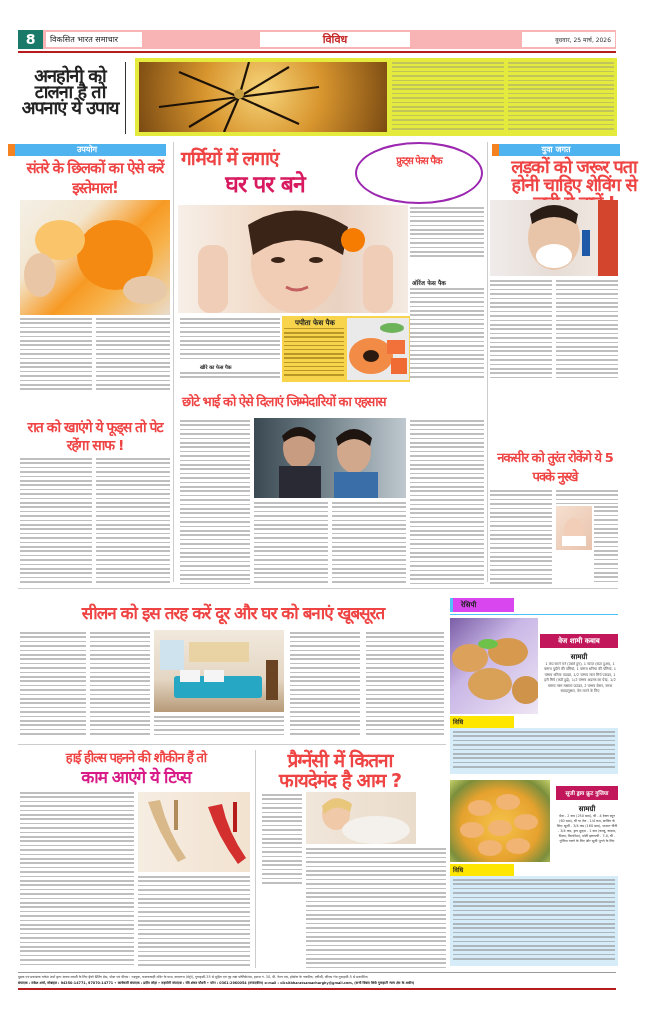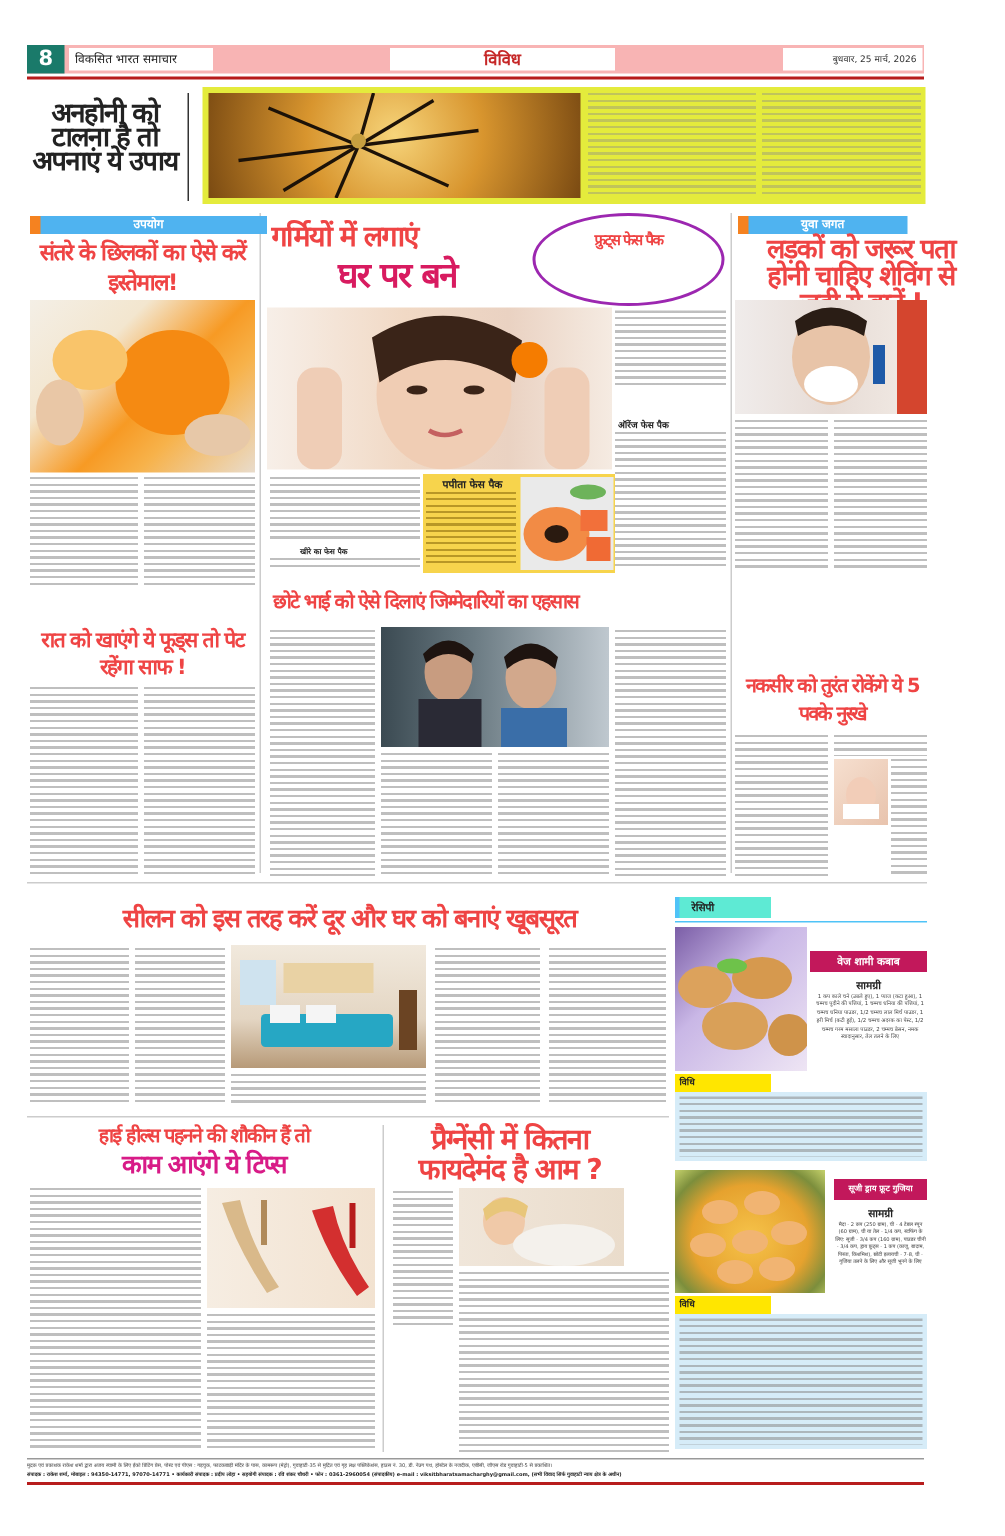--- a/index.html
+++ b/index.html
@@ -43,21 +43,21 @@
       </g>
       <circle cx="100" cy="32" r="5" fill="#c8a040"></circle>
     </svg>
 </div>
 <div class="abs txt txtcol" style="left:392px;top:62px;width:112px;height:70px;opacity:.4"></div>
 <div class="abs txt txtcol" style="left:508px;top:62px;width:106px;height:70px;opacity:.4"></div>
 
 <div class="vline" style="left:173px;top:142px;height:440px"></div>
 <div class="vline" style="left:487px;top:142px;height:440px"></div>
 
-<div class="tag" style="left:20px;top:144px;width:158px">उपयोग</div>
+<div class="tag" style="left:8px;top:144px;width:158px">उपयोग</div>
 <div class="abs hl" style="left:18px;top:158px;width:154px;font-size:15px;line-height:20px">संतरे के छिलकों का ऐसे करें इस्तेमाल!</div>
 <div class="img" style="left:20px;top:200px;width:150px;height:115px;background:linear-gradient(135deg,#f4efe6 0,#f3e6cf 30%,#f79a24 55%,#f7b24a 70%,#e9dccc 100%)">
   <svg width="150" height="115">
       <ellipse cx="95" cy="55" rx="38" ry="35" fill="#f58a12"></ellipse>
       <ellipse cx="40" cy="40" rx="25" ry="20" fill="#f9c46a"></ellipse>
       <ellipse cx="125" cy="90" rx="22" ry="14" fill="#e7c8a8"></ellipse>
       <ellipse cx="20" cy="75" rx="16" ry="22" fill="#e9c7a6"></ellipse>
     </svg>
 </div>
 <div class="abs txt txtcol" style="left:20px;top:318px;width:72px;height:72px"></div>
@@ -91,21 +91,21 @@
 <div class="img" style="left:347px;top:318px;width:62px;height:62px;background:#eaeaea">
   <svg width="62" height="62">
       <ellipse cx="24" cy="38" rx="22" ry="18" fill="#f28b45"></ellipse>
       <ellipse cx="24" cy="38" rx="8" ry="6" fill="#2a1a10"></ellipse>
       <rect x="40" y="22" width="18" height="14" fill="#f2703a"></rect>
       <rect x="44" y="40" width="16" height="16" fill="#f06a34"></rect>
       <ellipse cx="45" cy="10" rx="12" ry="5" fill="#6db35a"></ellipse>
     </svg>
 </div>
 
-<div class="tag" style="left:492px;top:144px;width:113px">युवा जगत</div>
+<div class="tag" style="left:492px;top:144px;width:128px">युवा जगत</div>
 <div class="abs hl" style="left:508px;top:158px;width:132px;font-size:18px;line-height:18px">लड़कों को जरूर पता होनी चाहिए शेविंग से जुड़ी ये बातें !</div>
 <div class="img" style="left:490px;top:200px;width:128px;height:76px;background:linear-gradient(90deg,#f0eceb 0,#e7dcd6 50%,#f3ece6 100%)">
   <svg width="128" height="76">
       <ellipse cx="64" cy="38" rx="26" ry="32" fill="#e8c4a8"></ellipse>
       <path d="M40 14 Q64 -4 88 14 L86 24 Q64 10 42 24 Z" fill="#2a1d15"></path>
       <ellipse cx="64" cy="56" rx="18" ry="12" fill="#ffffff"></ellipse>
       <rect x="92" y="30" width="8" height="26" fill="#1e5aa8"></rect>
       <rect x="108" y="0" width="20" height="76" fill="#d4452e"></rect>
     </svg>
 </div>
@@ -181,21 +181,21 @@
 <div class="abs txt txtcol" style="left:262px;top:794px;width:40px;height:92px"></div>
 <div class="img" style="left:306px;top:792px;width:110px;height:52px;background:linear-gradient(90deg,#f0e6da 0,#eadccb 100%)">
   <svg width="110" height="52">
       <ellipse cx="30" cy="22" rx="14" ry="16" fill="#f0c9a8"></ellipse>
       <path d="M16 14 Q30 0 46 12 L44 20 Q30 10 18 22 Z" fill="#e8c67a"></path>
       <ellipse cx="70" cy="38" rx="34" ry="14" fill="#f4f1ec"></ellipse>
     </svg>
 </div>
 <div class="abs txt txtcol" style="left:306px;top:848px;width:140px;height:120px"></div>
 
-<div class="abs" style="left:450px;top:598px;width:64px;height:14px;background:#5eead4;font-size:7px;font-weight:bold;color:#222;padding-left:8px;line-height:14px;border-left:3px solid #4fc3f7">रेसिपी</div>
+<div class="abs" style="left:450px;top:598px;width:64px;height:14px;background:#d946ef;font-size:7px;font-weight:bold;color:#222;padding-left:8px;line-height:14px;border-left:3px solid #4fc3f7">रेसिपी</div>
 <div class="abs" style="left:450px;top:614px;width:168px;height:1px;background:#4fc3f7"></div>
 
 <div class="img" style="left:450px;top:618px;width:88px;height:96px;background:linear-gradient(135deg,#7b5ea7 0,#c9b7e6 40%,#eee5f4 100%)">
   <svg width="88" height="96">
       <ellipse cx="20" cy="40" rx="18" ry="14" fill="#dca25c"></ellipse>
       <ellipse cx="58" cy="34" rx="20" ry="14" fill="#d6994e"></ellipse>
       <ellipse cx="40" cy="66" rx="22" ry="16" fill="#d9a058"></ellipse>
       <ellipse cx="76" cy="72" rx="14" ry="14" fill="#cf934a"></ellipse>
       <ellipse cx="38" cy="26" rx="10" ry="5" fill="#6ec24a"></ellipse>
     </svg>

